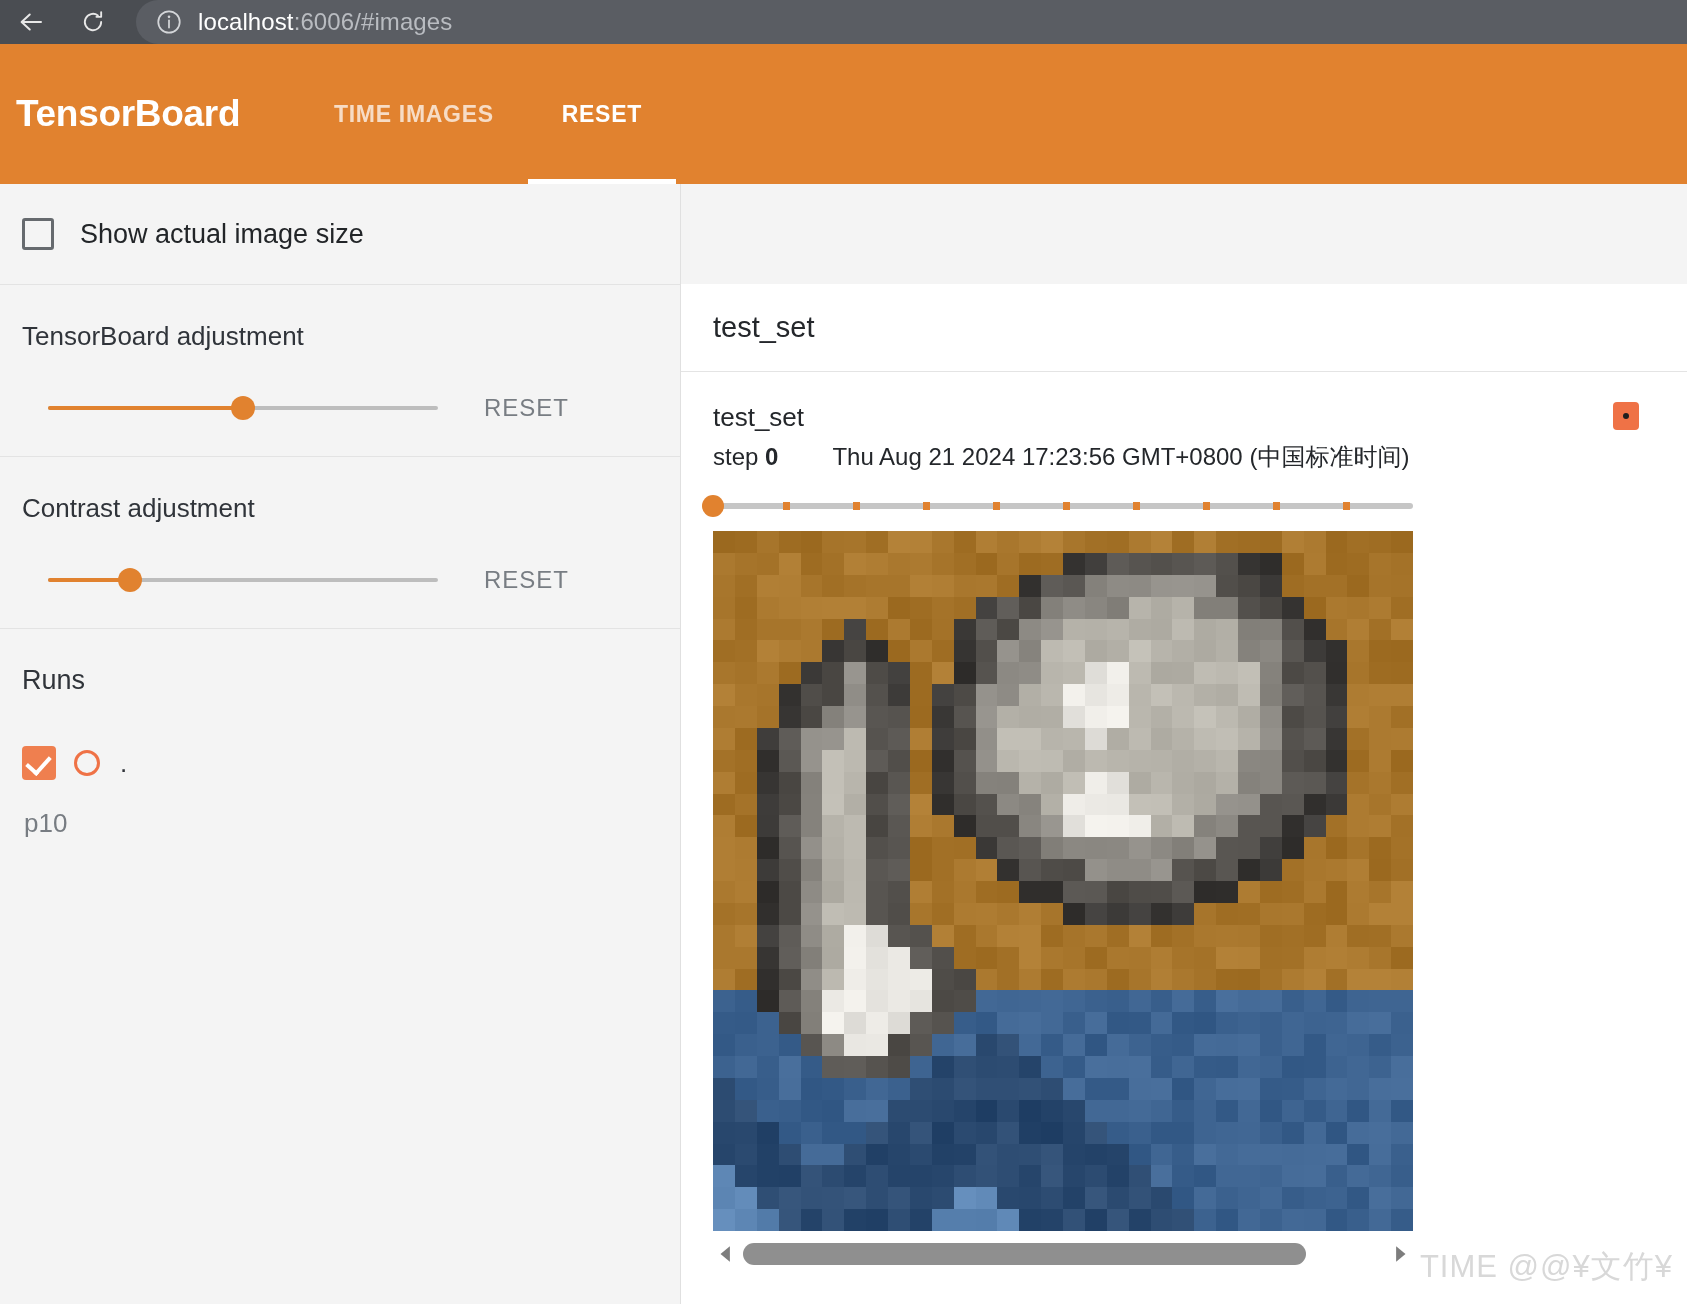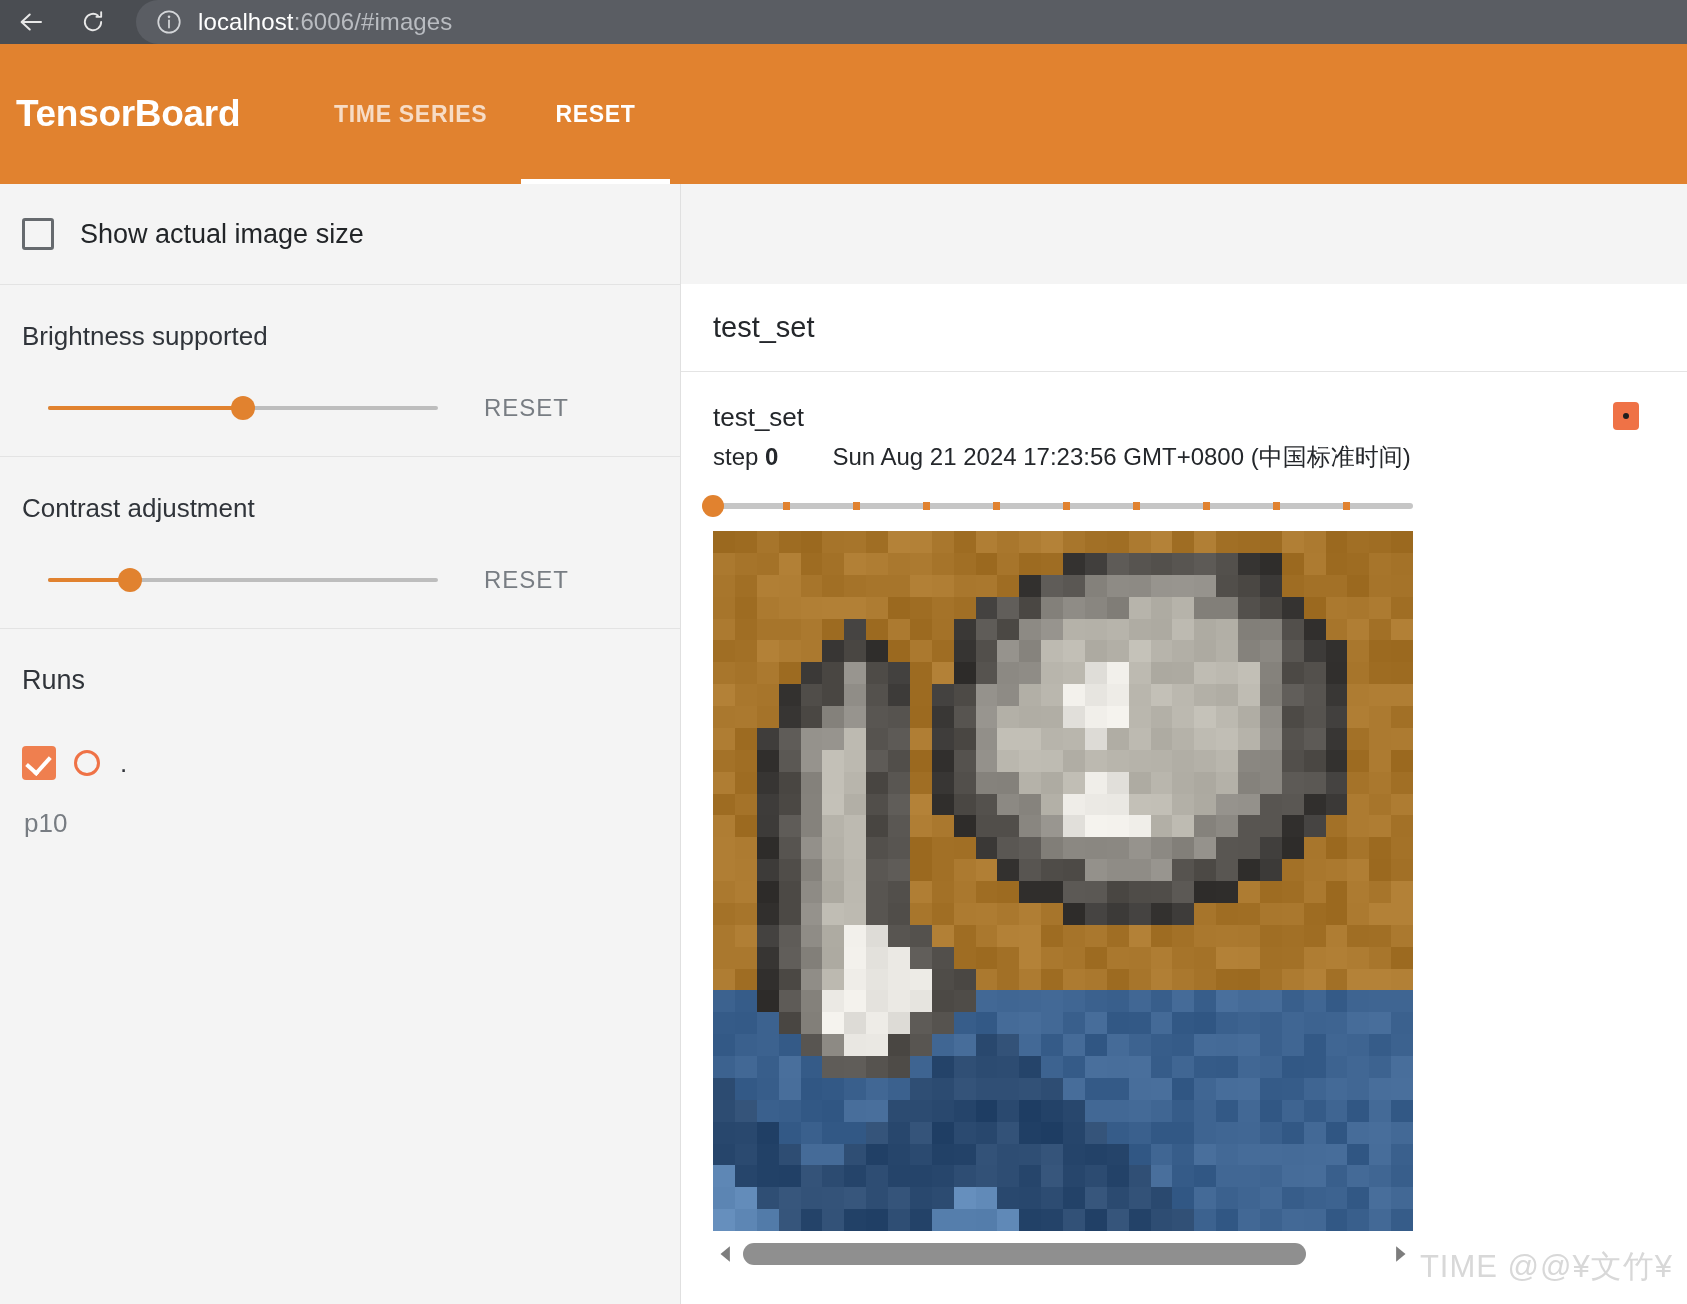--- a/index.html
+++ b/index.html
@@ -355,37 +355,37 @@
         <path d="M12 10.6 V16.8" stroke="#d4d6d9" stroke-width="1.5" stroke-linecap="round"></path>
       </svg>
     </span>
     <span id="url-text"><span class="host">localhost</span><span>:6006/#images</span></span>
   </div>
 </div>
 
 <div id="tb-header">
   <div id="tb-brand">TensorBoard</div>
   <div id="tb-tabs">
-    <div class="tb-tab">TIME SERIES</div>
+    <div class="tb-tab">TIME IMAGES</div>
     <div class="tb-tab active">RESET</div>
   </div>
 </div>
 
 <div id="body-area">
 
   <div id="sidebar">
 
     <div id="show-actual-row">
       <span class="mat-checkbox-box"></span>
       <span id="show-actual-label">Show actual image size</span>
     </div>
     <div class="side-divider"></div>
 
     <div class="slider-block">
-      <div class="slider-title">Brightness supported</div>
+      <div class="slider-title">TensorBoard adjustment</div>
       <div class="slider-row">
         <div class="slider-track-wrap">
           <div class="slider-rail"></div>
           <div class="slider-fill" id="brightness-fill" style="width: 50%;"></div>
           <div class="slider-thumb" id="brightness-thumb" style="left: 50%;"></div>
         </div>
         <div class="reset-btn">RESET</div>
       </div>
     </div>
     <div class="side-divider"></div>
@@ -420,21 +420,21 @@
     <div id="tag-group">
       <div id="tag-group-header">test_set</div>
 
       <div id="image-card">
         <div id="card-pin-badge">
           <span class="dot"></span>
         </div>
         <div id="card-tag-name">test_set</div>
         <div id="card-meta-row">
           <span id="card-step"><span>step</span>&nbsp;<b>0</b></span>
-          <span id="card-timestamp">Sun Aug 21 2024 17:23:56 GMT+0800 (中国标准时间)</span>
+          <span id="card-timestamp">Thu Aug 21 2024 17:23:56 GMT+0800 (中国标准时间)</span>
         </div>
 
         <div id="step-slider">
           <div class="rail"></div>
           <div class="thumb" id="step-slider-thumb" style="left: 0%;"></div>
         <span class="tick" style="left: 10%;"></span>
             <span class="tick" style="left: 20%;"></span>
             <span class="tick" style="left: 30%;"></span>
             <span class="tick" style="left: 40%;"></span>
             <span class="tick" style="left: 50%;"></span>

